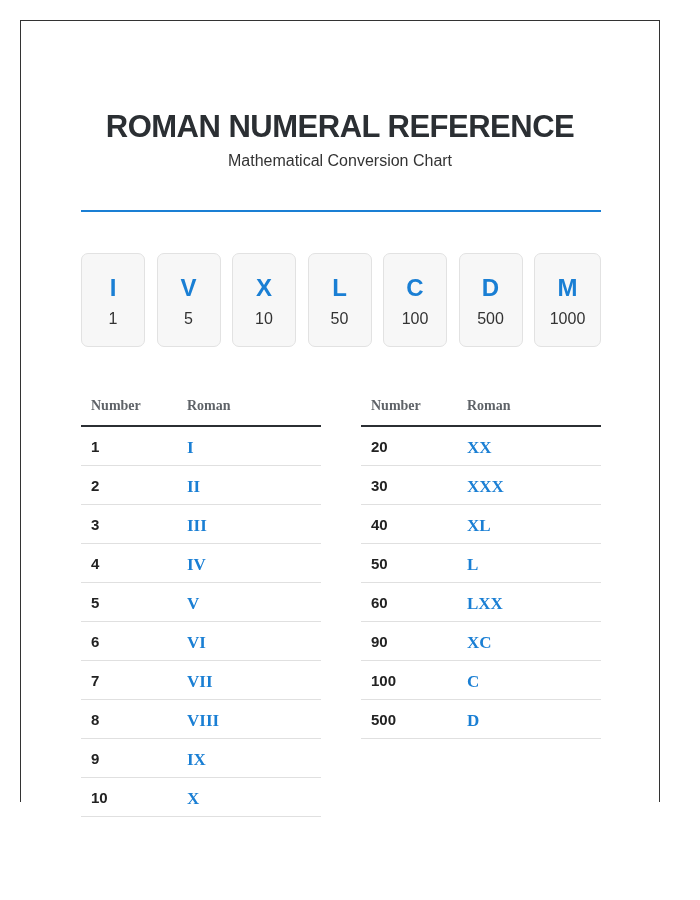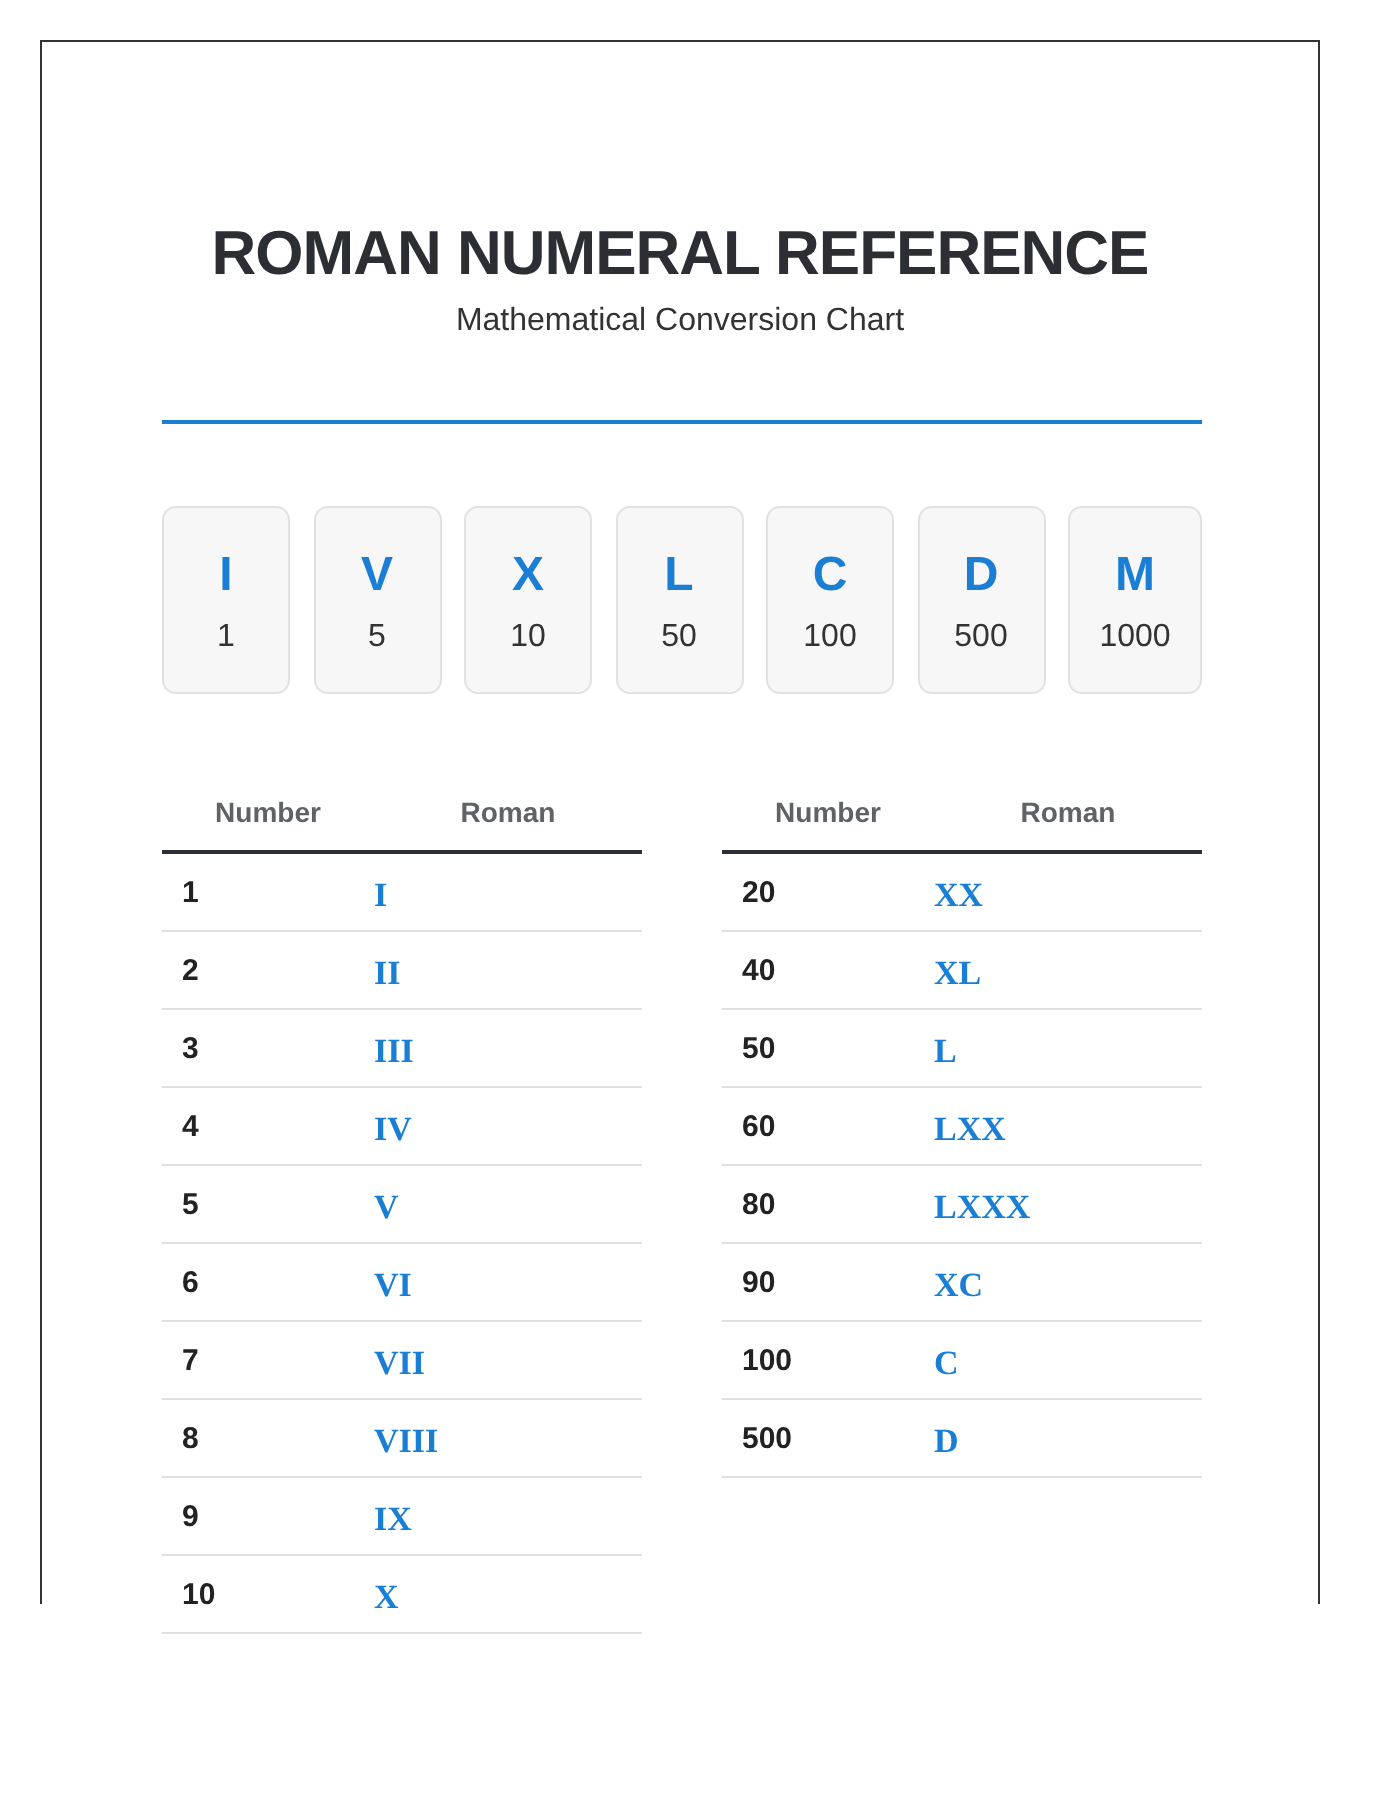--- a/index.html
+++ b/index.html
@@ -30,22 +30,22 @@
   }
   .card:last-child { width:67px; }
   .card .sym { margin-top:22px; font-size:24px; font-weight:bold; color:#1a7fd4; line-height:24px; }
   .card .val { margin-top:10px; font-size:16px; color:#333; line-height:18px; }
   .tbl {
     position:absolute; top:366px; width:240px; border-collapse:collapse;
   }
   .tbl.left { left:60px; }
   .tbl.right { left:340px; }
   .tbl th {
-    text-align:center; font-size:14px; font-weight:bold; color:#5f6368;
-    height:38px; padding:0 0 0 10px; border-bottom:2px solid #2b2f33; vertical-align:middle;
+    text-align:left; font-size:14px; font-weight:bold; color:#5f6368;
+    height:38px; padding:0 0 0 10px; border-bottom:2px solid #2b2f33; vertical-align:middle;font-family:Liberation Serif, serif;
   }
   .tbl th:first-child { width:86px; }
   .tbl td {
     height:35px; border-bottom:1px solid #e0e0e0; padding:0 0 0 10px; vertical-align:middle;
   }
   .tbl td.num { font-size:15px; font-weight:bold; color:#222; }
   .tbl td.rom { font-family:"Liberation Serif", serif; font-size:17px; font-weight:bold; color:#1a7fd4; padding-top:3px; }
 </style>
 </head>
 <body>
@@ -143,34 +143,34 @@
         <th>Number</th>
         <th>Roman</th>
       </tr>
     </thead>
     <tbody>
       <tr>
           <td class="num">20</td>
           <td class="rom">XX</td>
         </tr>
       <tr>
+          <td class="num">30</td>
+          <td class="rom">XXX</td>
+        </tr>
+      <tr>
           <td class="num">40</td>
           <td class="rom">XL</td>
         </tr>
       <tr>
           <td class="num">50</td>
           <td class="rom">L</td>
         </tr>
       <tr>
           <td class="num">60</td>
           <td class="rom">LXX</td>
-        </tr>
-      <tr>
-          <td class="num">80</td>
-          <td class="rom">LXXX</td>
         </tr>
       <tr>
           <td class="num">90</td>
           <td class="rom">XC</td>
         </tr>
       <tr>
           <td class="num">100</td>
           <td class="rom">C</td>
         </tr>
       <tr>

